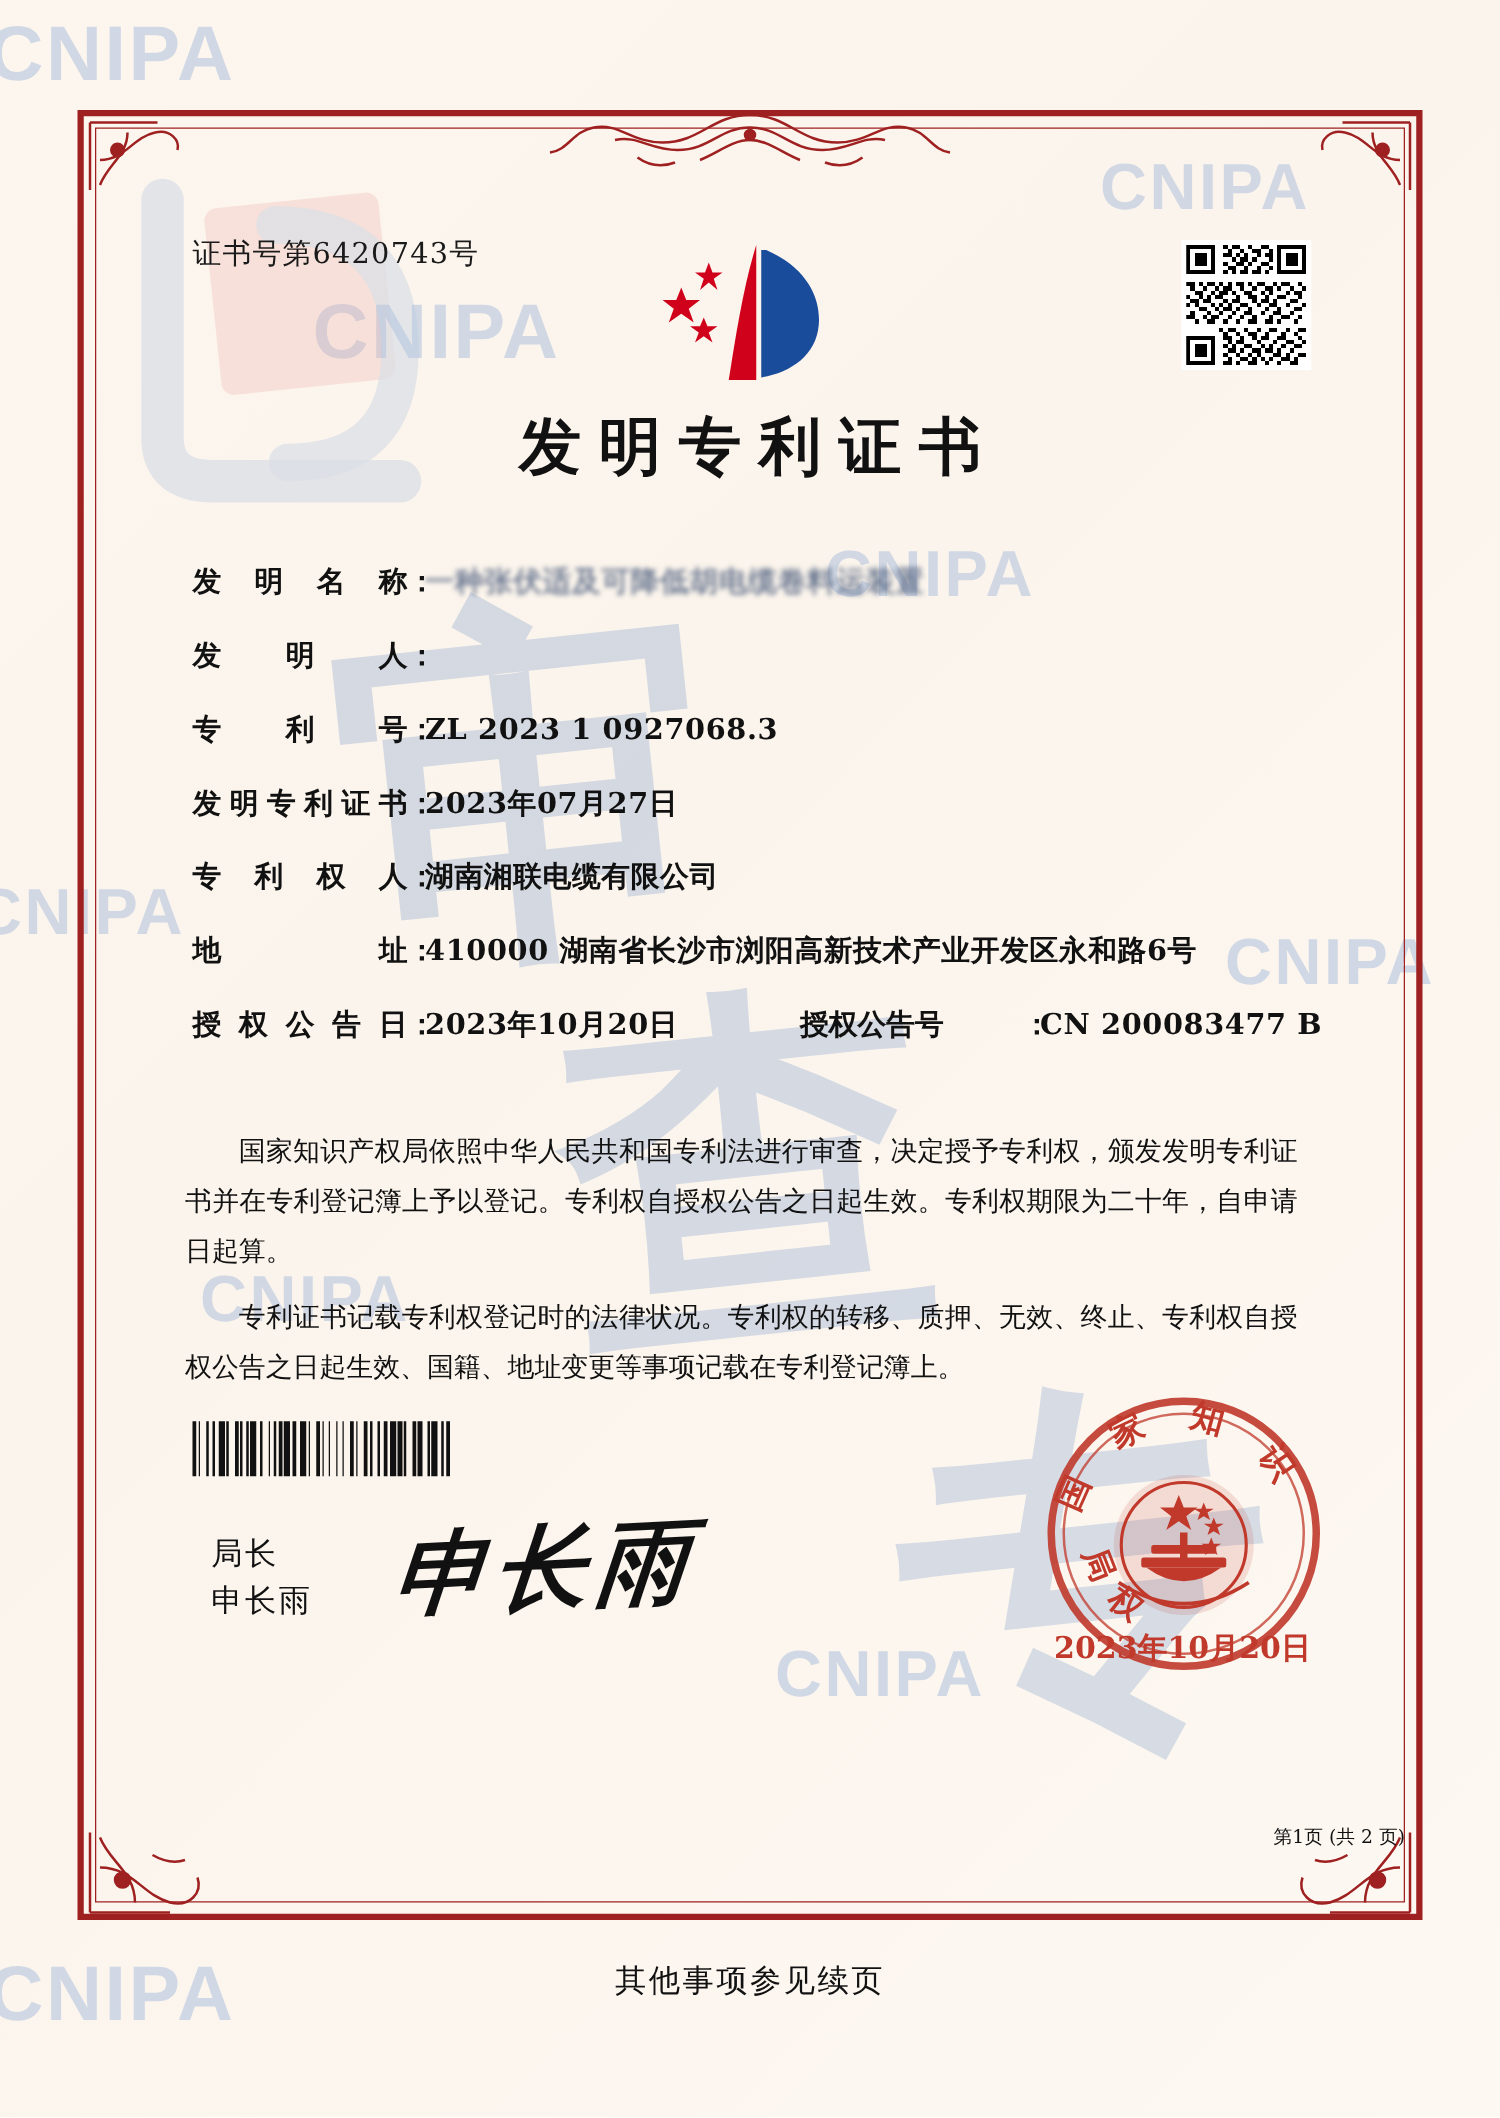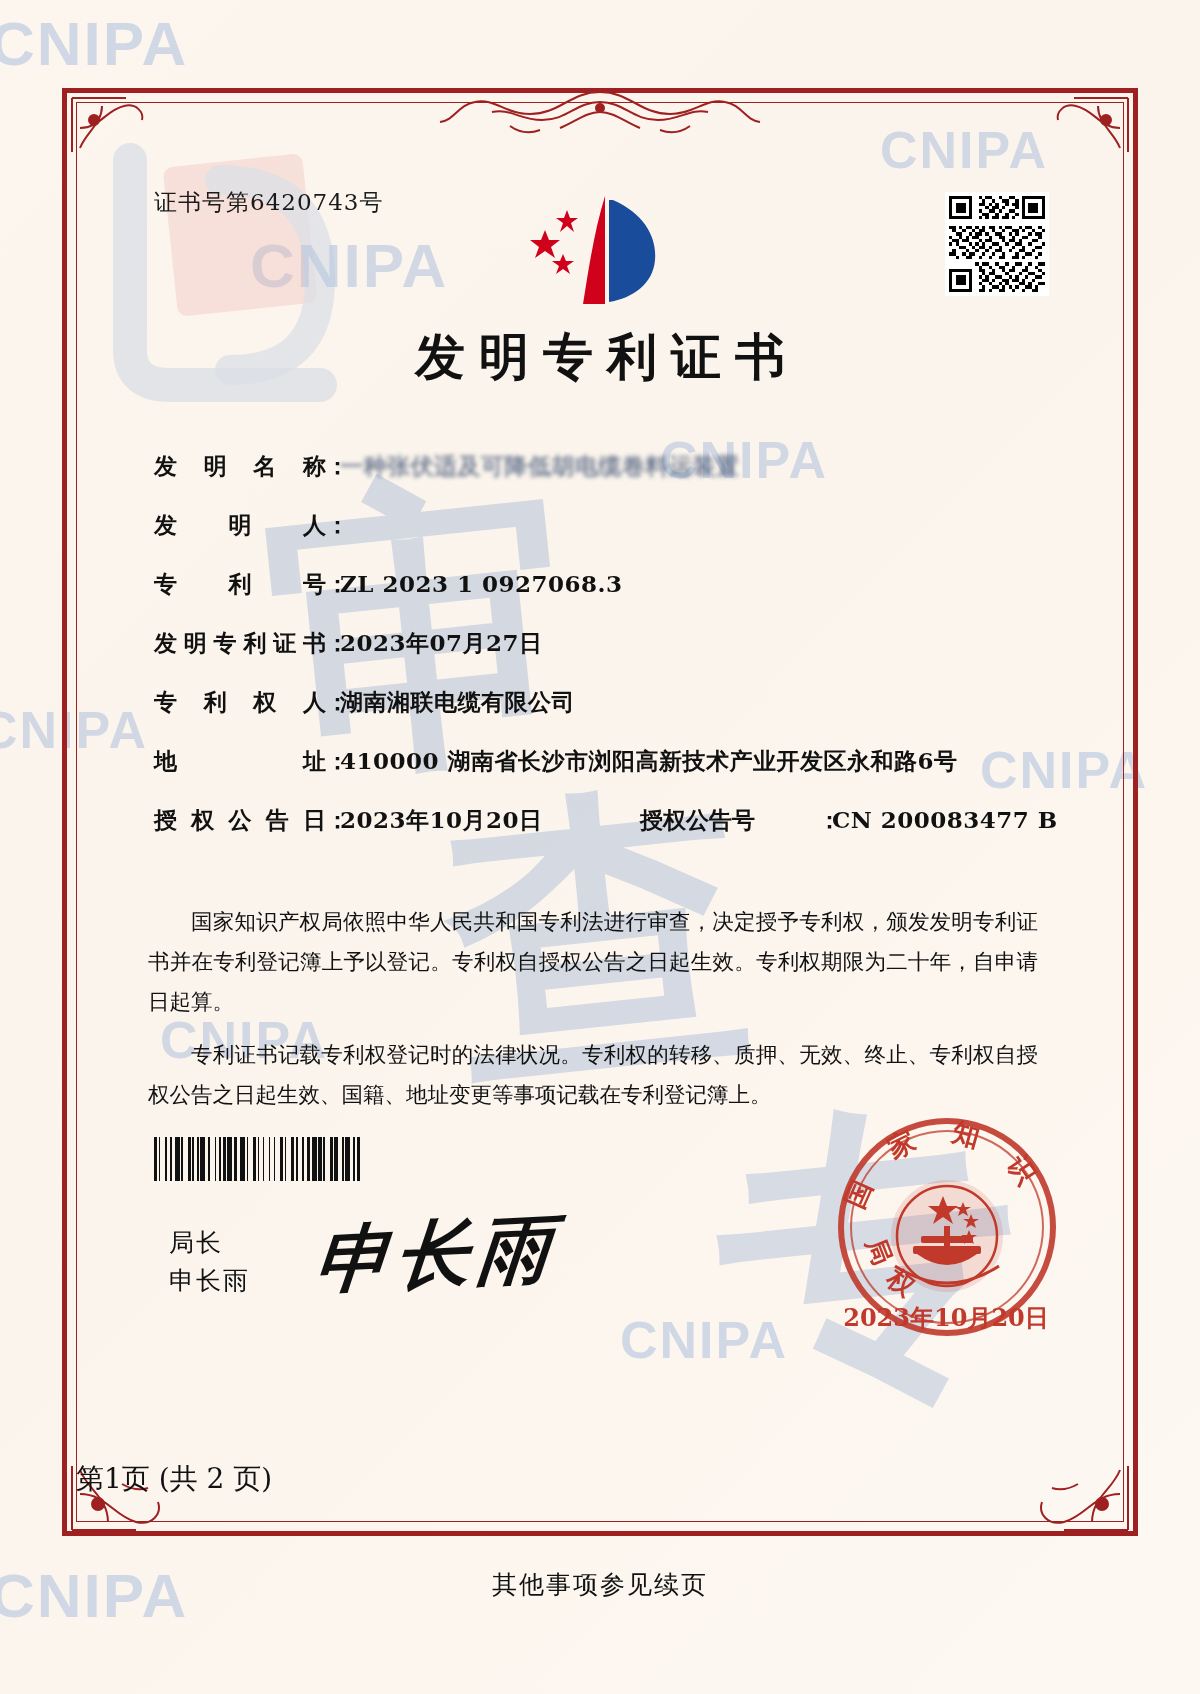--- a/index.html
+++ b/index.html
@@ -254,22 +254,22 @@
     color: #c0392b;
     font-size: 24px;
     font-family: "DejaVu Serif", serif;
     font-weight: bold;
   }
 
   .page-num {
     position: absolute;
     left: 0; right: 0;
     top: 1358px;
-    text-align: left;
-    font-size: 28px;
+    text-align: right;
+    font-size: 15px;
     color: #111;
     font-family: "DejaVu Serif", serif;
   }
   .footer-note {
     position: absolute;
     left: 0; right: 0;
     top: 1568px;
     text-align: center;
     font-size: 25px;
     color: #111;

